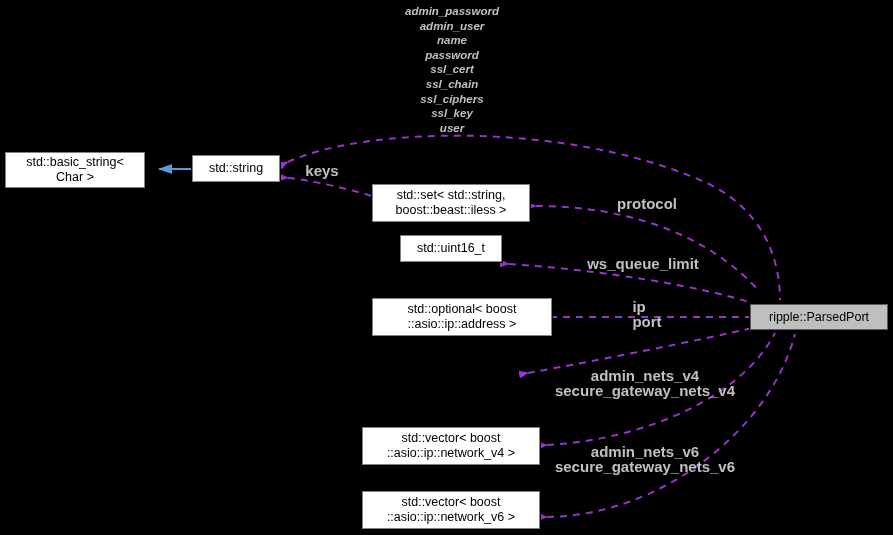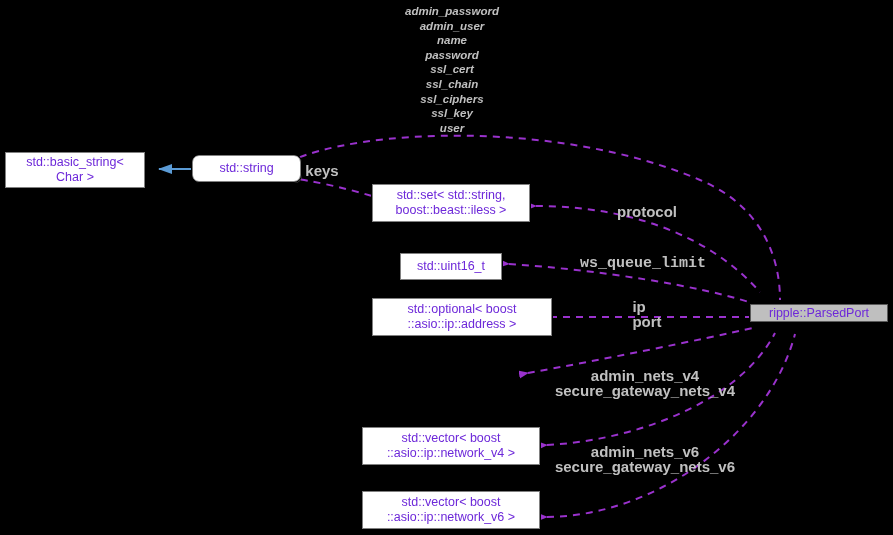--- a/index.html
+++ b/index.html
@@ -23,21 +23,21 @@
     width: 893px;
     height: 535px;
     pointer-events: none;
   }
   .node {
     position: absolute;
     box-sizing: border-box;
     background: #ffffff;
     border: 1px solid #808080;
     outline: 1px solid #000000;
-    color: #6d28d9;
+    color: #000000;
     font-size: 12.5px;
     line-height: 15px;
     text-align: center;
     display: flex;
     align-items: center;
     justify-content: center;
     white-space: pre;
     box-shadow: 1px 1px 0 0 #4d4d4d;
   }
   .node.current {
@@ -112,44 +112,44 @@
       <path d="M 547,445 C 640,440 740,400 775,333" fill="none" stroke="#9a32cd" stroke-width="2" stroke-dasharray="7,6" marker-start="url(#arrowPurple)"></path>
     </g>
 
     <g>
       <path d="M 547,517 C 660,516 770,430 795,334" fill="none" stroke="#9a32cd" stroke-width="2" stroke-dasharray="7,6" marker-start="url(#arrowPurple)"></path>
     </g>
   </svg>
 
   <div class="node" id="n-basic-string" style="left: 5px; top: 152px; width: 140px; height: 36px;">std::basic_string&lt;
 Char &gt;</div>
-  <div class="node" id="n-std-string" style="left: 192px; top: 155px; width: 109px; height: 27px; border-radius: 7px;">std::string</div>
+  <div class="node" id="n-std-string" style="left: 192px; top: 155px; width: 88px; height: 27px;">std::string</div>
   <div class="node" id="n-std-set-string-iless" style="left: 372px; top: 184px; width: 158px; height: 38px;">std::set&lt; std::string,
 boost::beast::iless &gt;</div>
-  <div class="node" id="n-std-uint16" style="left: 400px; top: 253px; width: 102px; height: 27px;">std::uint16_t</div>
+  <div class="node" id="n-std-uint16" style="left: 400px; top: 235px; width: 102px; height: 27px;">std::uint16_t</div>
   <div class="node" id="n-optional-address" style="left: 372px; top: 298px; width: 180px; height: 38px;">std::optional&lt; boost
 ::asio::ip::address &gt;</div>
   <div class="node" id="n-vector-network-v4" style="left: 362px; top: 427px; width: 178px; height: 38px;">std::vector&lt; boost
 ::asio::ip::network_v4 &gt;</div>
   <div class="node" id="n-vector-network-v6" style="left: 362px; top: 491px; width: 178px; height: 38px;">std::vector&lt; boost
 ::asio::ip::network_v6 &gt;</div>
-  <div class="node current" id="n-ripple-parsedport" style="left: 750px; top: 304px; width: 138px; height: 18px;">ripple::ParsedPort</div>
+  <div class="node current" id="n-ripple-parsedport" style="left: 750px; top: 304px; width: 138px; height: 26px;">ripple::ParsedPort</div>
 
   <div class="field-stack" id="l-string-fields" style="left: 452px; top: 4px; width: auto; text-align: center; padding-left: 0px; transform: translateX(-50%);">admin_password
 admin_user
 name
 password
 ssl_cert
 ssl_chain
 ssl_ciphers
 ssl_key
 user</div>
   <div class="edge-label" id="l-keys" style="left: 322px; top: 164px; width: auto; text-align: center; padding-left: 0px; transform: translateX(-50%);">keys</div>
-  <div class="edge-label" id="l-protocol" style="left: 647px; top: 197px; width: auto; text-align: center; padding-left: 0px; transform: translateX(-50%); margin-top: 8px;">protocol</div>
-  <div class="edge-label" id="l-ws-queue-limit" style="left: 643px; top: 257px; width: auto; text-align: center; padding-left: 0px; transform: translateX(-50%); font-family: Liberation Mono, monospace;">ws_queue_limit</div>
+  <div class="edge-label" id="l-protocol" style="left: 647px; top: 197px; width: auto; text-align: center; padding-left: 0px; transform: translateX(-50%);">protocol</div>
+  <div class="edge-label" id="l-ws-queue-limit" style="left: 643px; top: 257px; width: auto; text-align: center; padding-left: 0px; transform: translateX(-50%);">ws_queue_limit</div>
   <div class="edge-label" id="l-ip-port" style="left: 647px; top: 300px; width: auto; text-align: left; padding-left: 0px; transform: translateX(-50%);">ip
 port</div>
   <div class="edge-label" id="l-admin-nets-v4" style="left: 645px; top: 369px; width: auto; text-align: center; padding-left: 0px; transform: translateX(-50%);">admin_nets_v4
 secure_gateway_nets_v4</div>
   <div class="edge-label" id="l-admin-nets-v6" style="left: 645px; top: 445px; width: auto; padding-left: 0px; transform: translateX(-50%);">admin_nets_v6
 secure_gateway_nets_v6</div>
 
 </div>
 
 </body></html>

